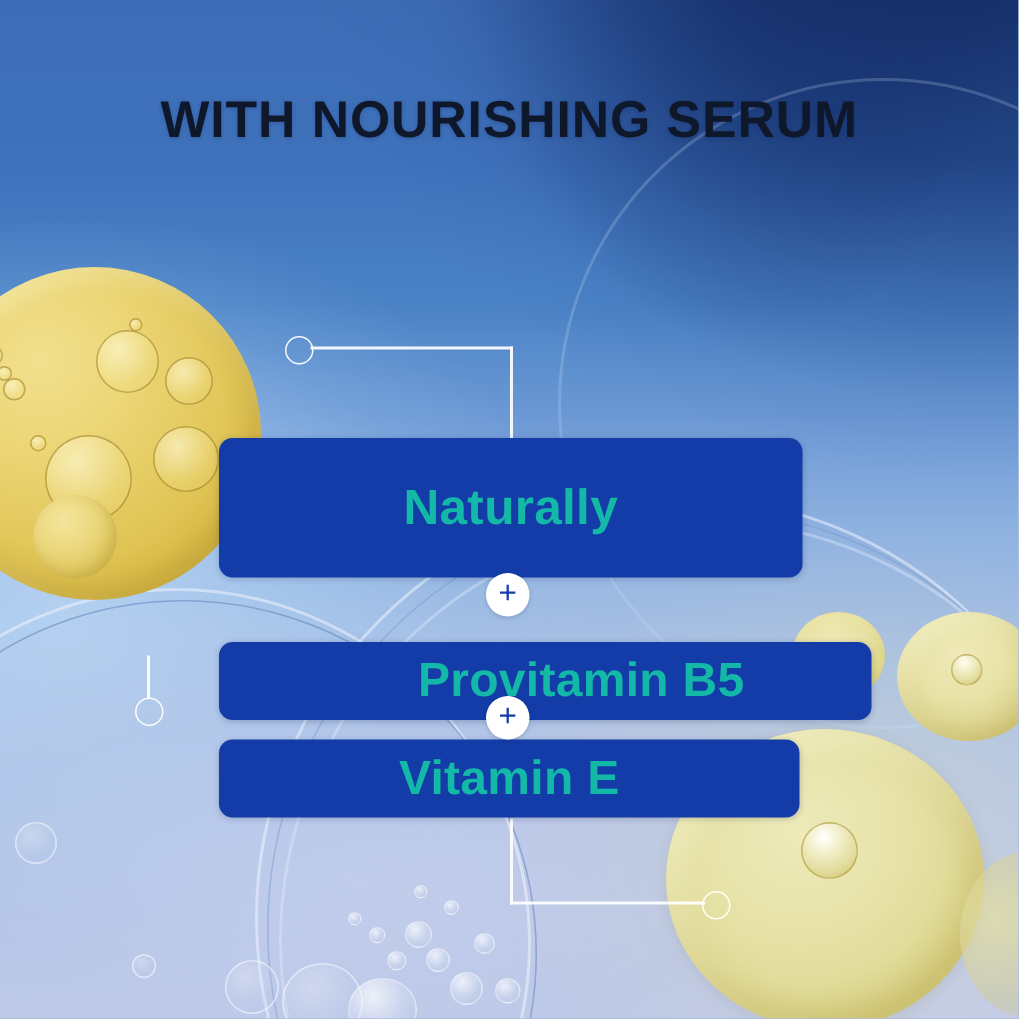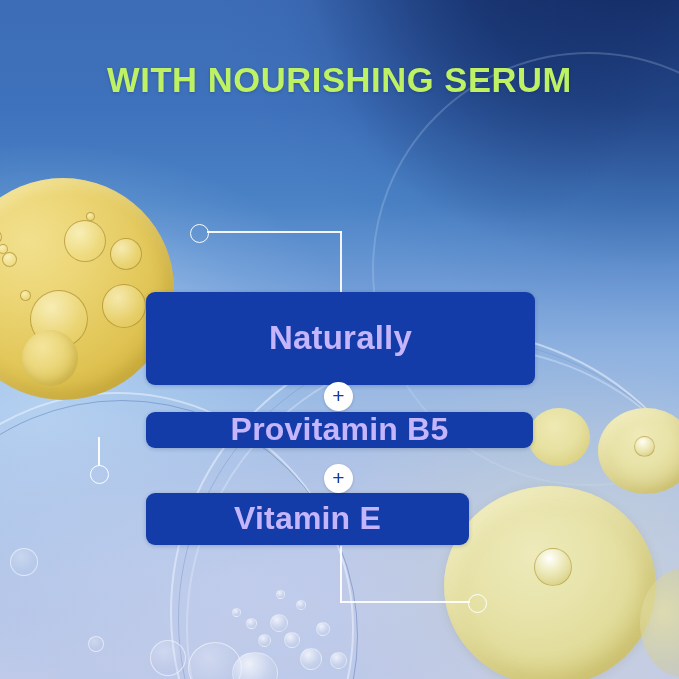--- a/index.html
+++ b/index.html
@@ -288,21 +288,21 @@
     position: absolute;
     left: 0; right: 0;
     top: 62px;
     text-align: center;
     z-index: 40;
   }
   #headline-main {
     font-size: 34.5px;
     font-weight: 700;
     letter-spacing: 0.6px;
-    color: #bef264;
+    color: #0f172a;
     line-height: 1.06;
     text-shadow: 0 1px 3px rgba(18,40,90,0.30);
     white-space: nowrap;
   }
   #headline-sub {
     margin-top: 8px;
     font-size: 31px;
     font-weight: 300;
     letter-spacing: 0.2px;
     color: #f2f6fd;
@@ -355,41 +355,41 @@
   .bar {
     position: absolute;
     background: #143ca8;
     border-radius: 9px;
     display: flex;
     align-items: center;
     justify-content: center;
     box-shadow: 0 1px 4px rgba(10,28,80,0.22);
   }
   .bar-label {
-    color: #c4b5fd;
+    color: #14b8a6;
     font-weight: 700;
     text-align: center;
     letter-spacing: 0.2px;
     line-height: 1.04;
   }
   #bar-oils {
     left: 146px; top: 292px;
     width: 389px; height: 93px;
   }
   #bar-oils .bar-label { font-size: 33px; }
 
   #bar-b5 {
-    left: 146px; top: 412px;
-    width: 387px; height: 36px;
+    left: 146px; top: 428px;
+    width: 387px; height: 52px; padding-left: 48px;
   }
   #bar-b5 .bar-label { font-size: 32px; }
 
   #bar-vite {
     left: 146px; top: 493px;
-    width: 323px; height: 52px;
+    width: 387px; height: 52px;
   }
   #bar-vite .bar-label { font-size: 32px; }
 
   
   .plus-badge {
     position: absolute;
     width: 29px; height: 29px;
     border-radius: 50%;
     background: #ffffff;
     z-index: 60;

